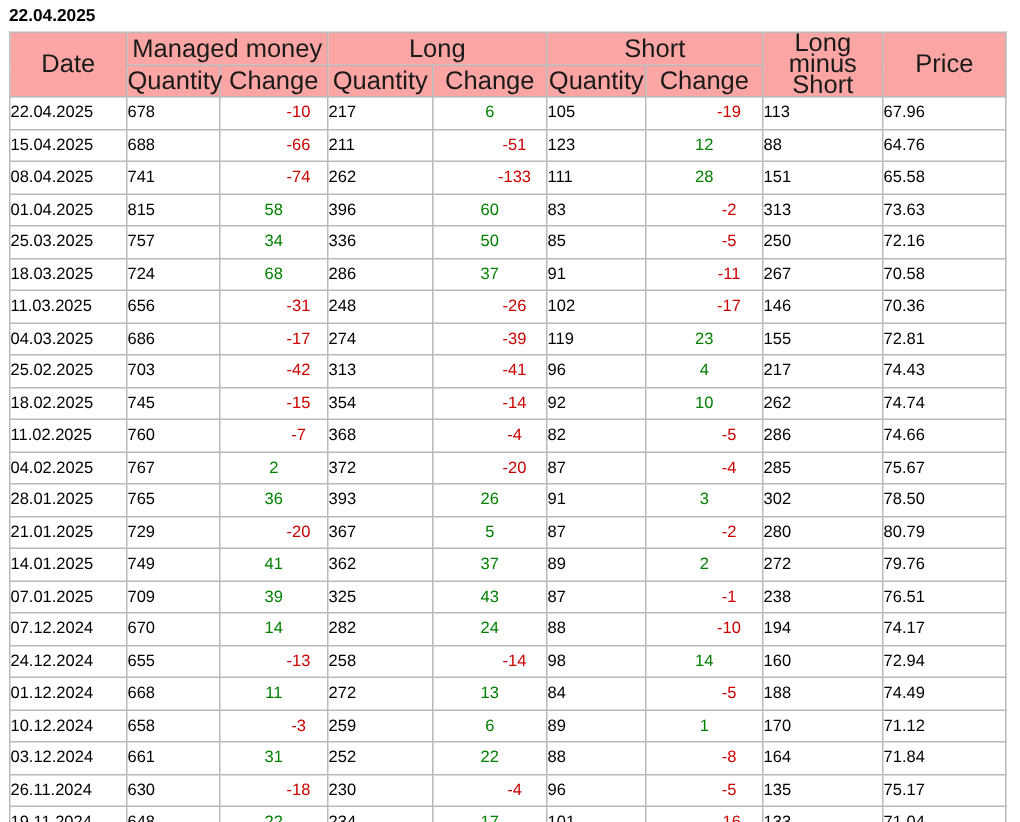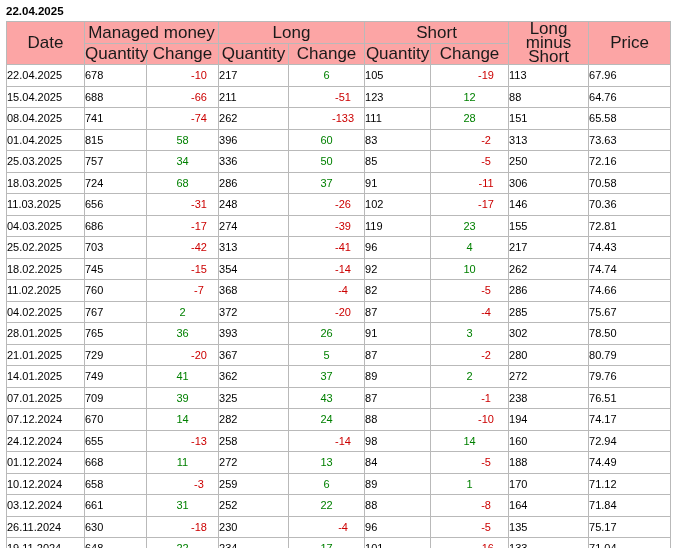--- a/index.html
+++ b/index.html
@@ -192,21 +192,21 @@
           <td class="price">72.16</td>
         </tr>
         <tr>
           <td class="date">18.03.2025</td>
           <td class="num">724</td>
           <td class="chg"><span class="pos">68</span></td>
           <td class="num">286</td>
           <td class="chg"><span class="pos">37</span></td>
           <td class="num">91</td>
           <td class="chg"><span class="neg">-11</span></td>
-          <td class="num">306</td>
+          <td class="num">267</td>
           <td class="price">70.58</td>
         </tr>
         <tr>
           <td class="date">11.03.2025</td>
           <td class="num">656</td>
           <td class="chg"><span class="neg">-31</span></td>
           <td class="num">248</td>
           <td class="chg"><span class="neg">-26</span></td>
           <td class="num">102</td>
           <td class="chg"><span class="neg">-17</span></td>

